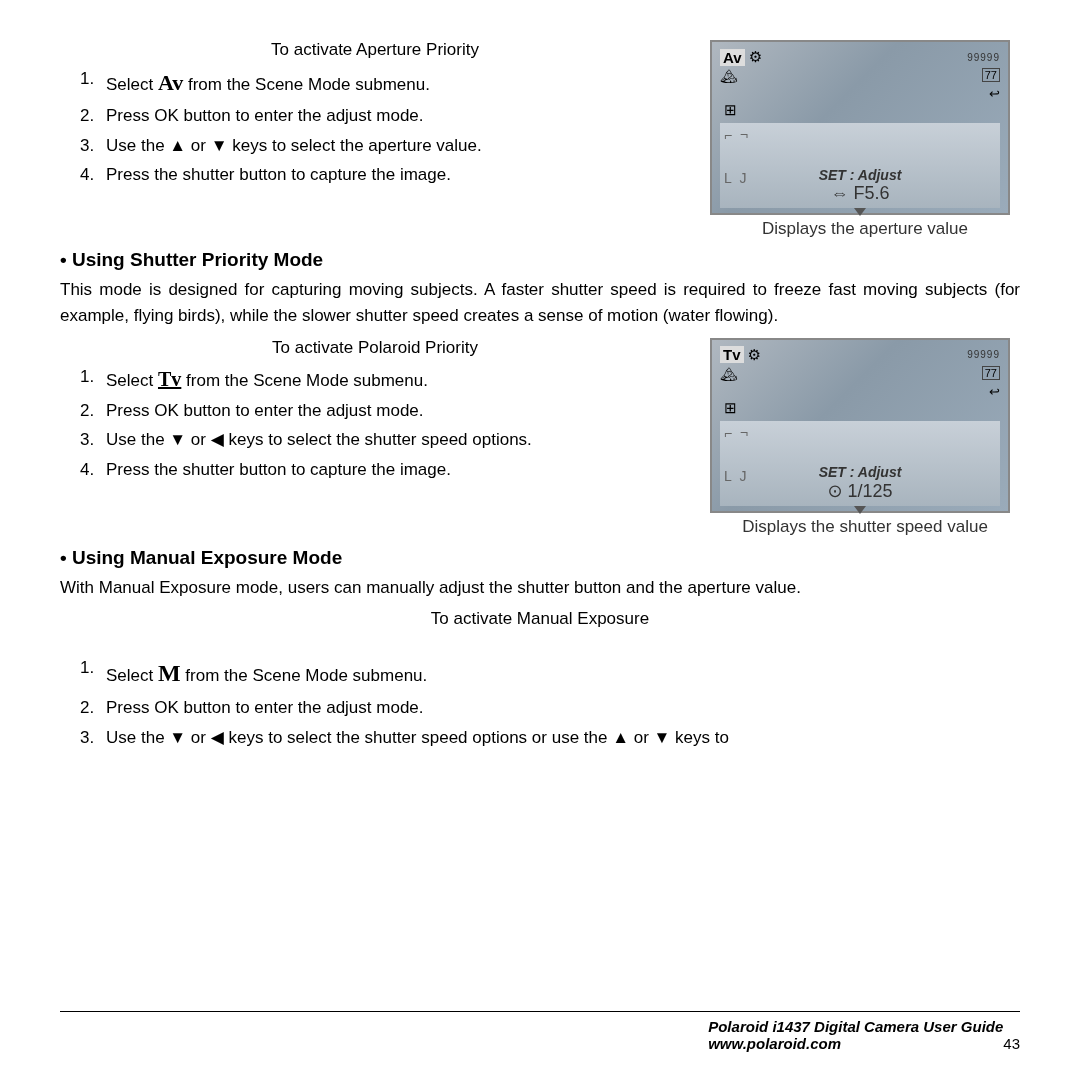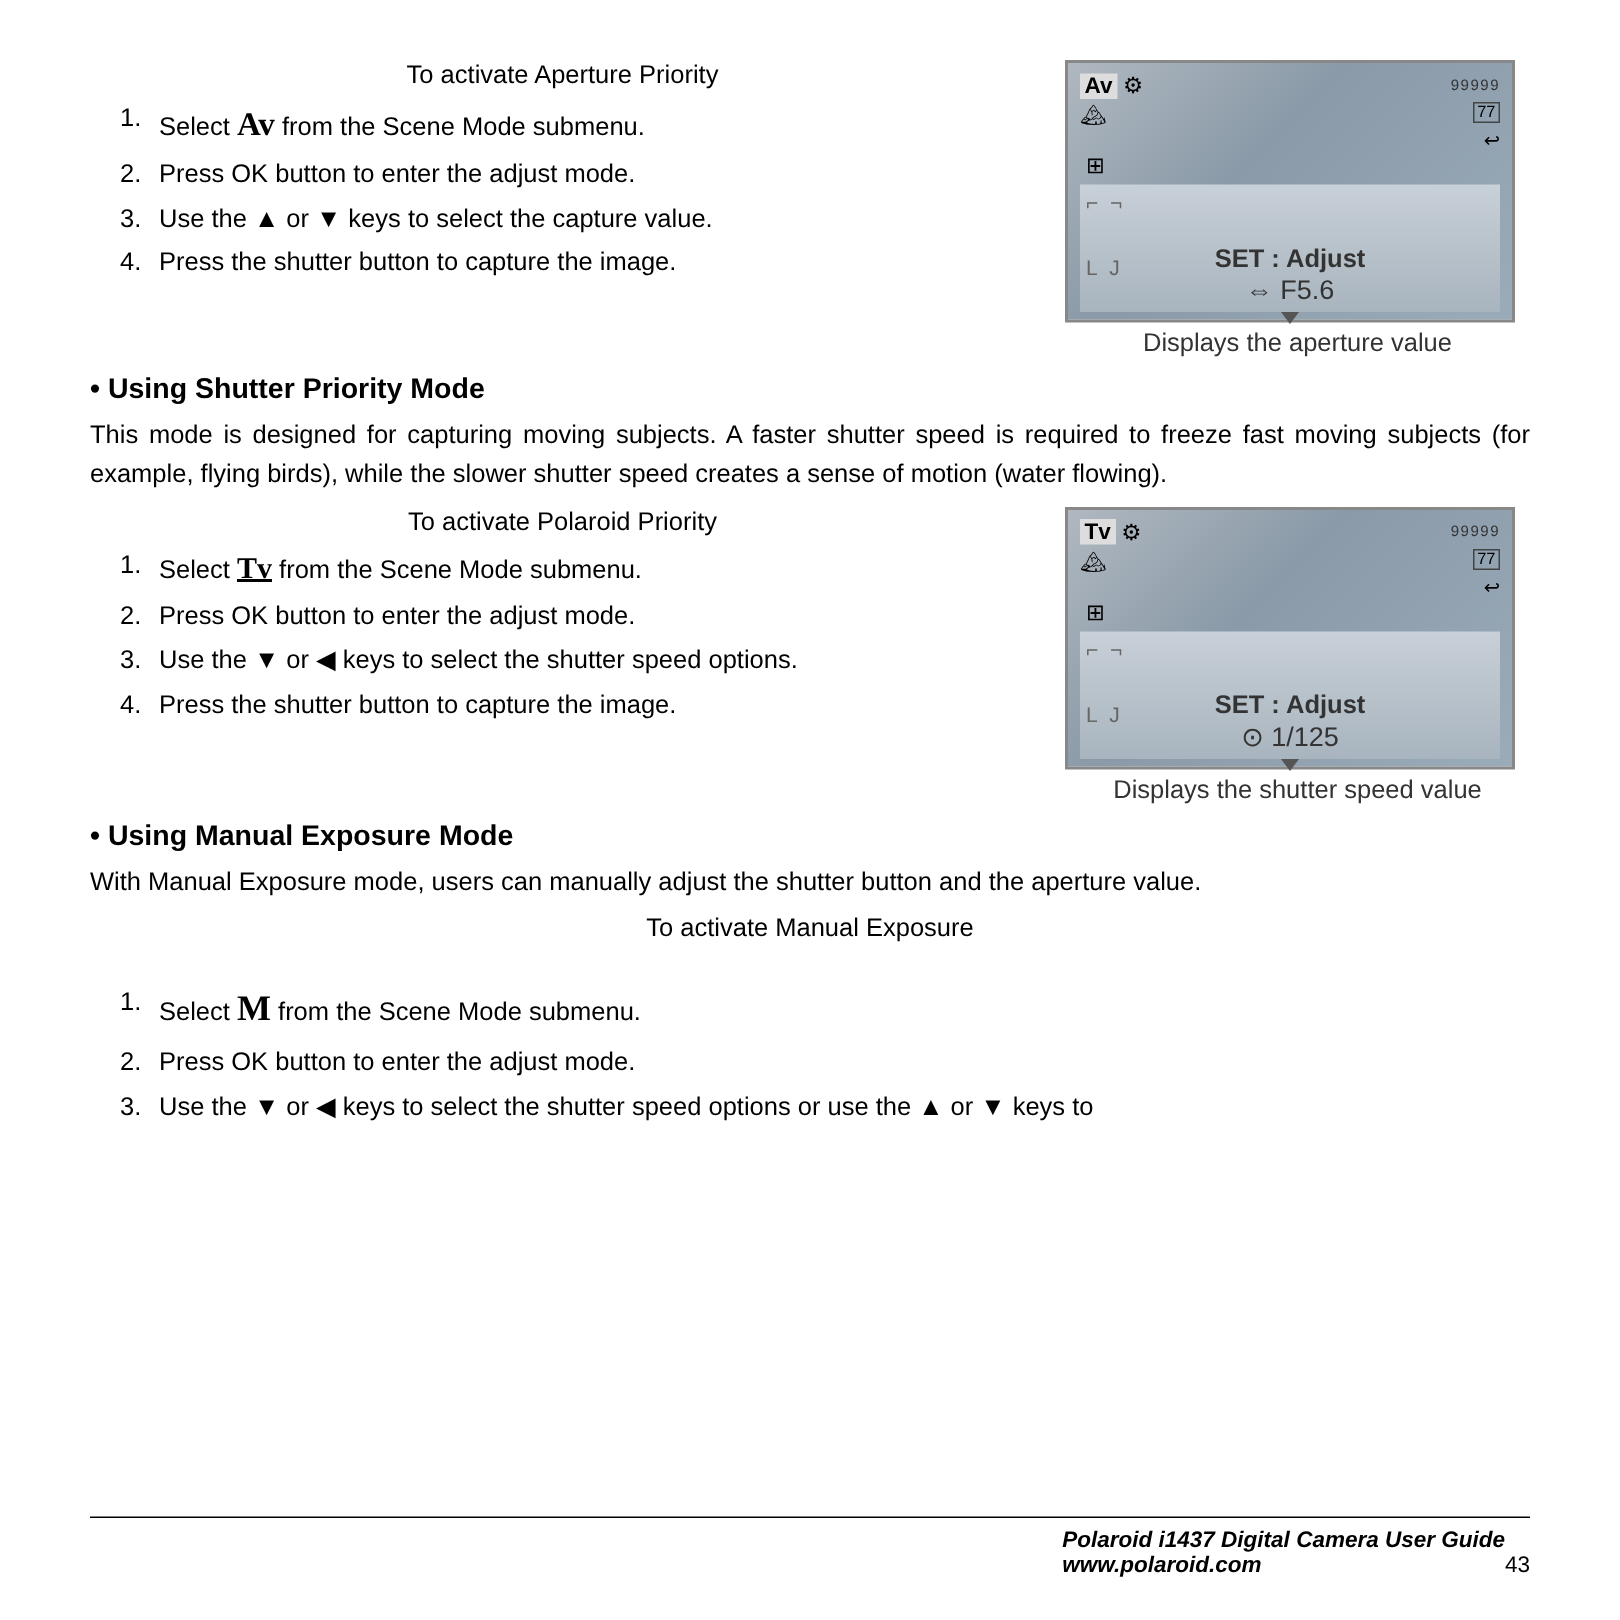--- a/index.html
+++ b/index.html
@@ -128,23 +128,24 @@
       justify-content: flex-end;
       align-items: center;
       padding-bottom: 4px;
     }
     .lcd-corner-marks {
       color: #555;
       font-size: 13px;
       position: absolute;
     }
     .lcd-set-text {
-      font-size: 17px;
+      font-size: 14px;
       font-weight: bold;
       color: #333;
+      font-style: italic;
     }
     .lcd-value {
       font-size: 18px;
       font-weight: normal;
       color: #333;
     }
     .lcd-caption {
       font-size: 17px;
       text-align: center;
       color: #333;
@@ -193,21 +194,21 @@
         <li>
           <span class="num">1.</span>
           <span>Select <span class="big-bold">Av</span> from the Scene Mode submenu.</span>
         </li>
         <li>
           <span class="num">2.</span>
           <span>Press OK button to enter the adjust mode.</span>
         </li>
         <li>
           <span class="num">3.</span>
-          <span>Use the ▲ or ▼ keys to select the capture value.</span>
+          <span>Use the ▲ or ▼ keys to select the aperture value.</span>
         </li>
         <li>
           <span class="num">4.</span>
           <span>Press the shutter button to capture the image.</span>
         </li>
       </ol>
     </div>
     <div class="right-col">
       <div class="camera-lcd">
 

